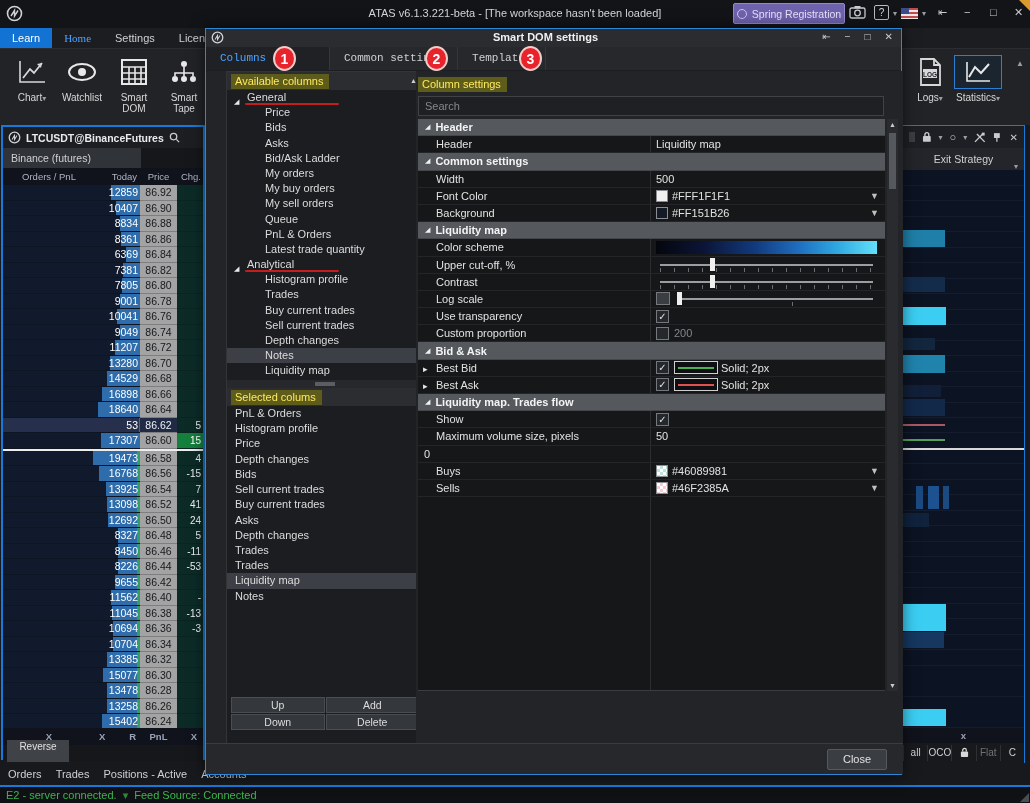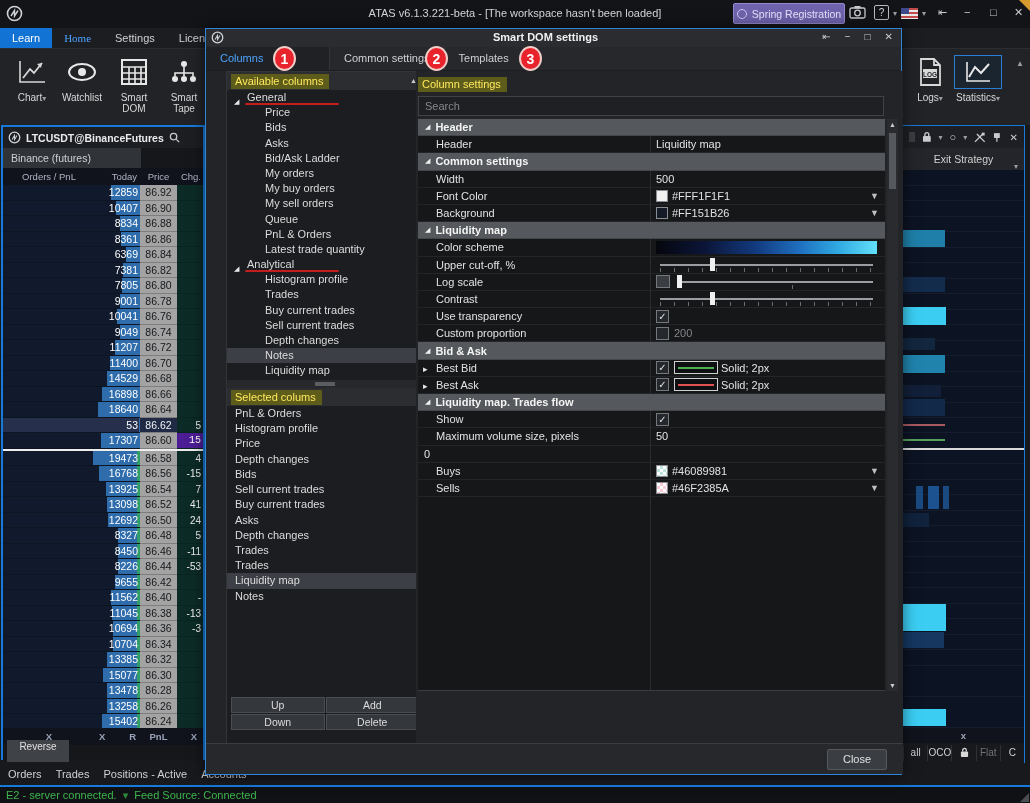--- a/index.html
+++ b/index.html
@@ -56,21 +56,21 @@
   .dc1 { width:92px; background:#111a2d; border-bottom:1px solid #0d1422; }
   .dc2 { width:45px; background:#111a2d; border-bottom:1px solid #0d1422; position:relative; }
   .dc2 .bar { position:absolute; right:0; top:0; bottom:0; background:#2e6cab; }
   .drow.bid .bar { right:3px; }
   .bidstrip { position:absolute; right:0; top:0; bottom:0; width:3px; background:#2f9e68; }
   .dc2 .num { position:absolute; right:2px; top:1px; font-size:10.5px; color:#fff; }
   .dc3 { width:37px; background:#a3a3a3; border-bottom:1px solid #7e7e7e; color:#15181c; font-size:10.5px; text-align:center; line-height:15px; }
   .dc4 { flex:1; background:#0c2b27; border-bottom:1px solid #0a241f; color:#f0f0f0; font-size:10px; text-align:right; padding-right:2px; line-height:15px; }
   .drow.sel .dc1, .drow.sel .dc2 { background:#26304d; }
   .drow.sel .dc3 { background:#202a44; color:#eef0f5; }
-  .dc4.lt { background:#4c1d95; color:#fff;font-family:Liberation Mono, monospace; }
+  .dc4.lt { background:#15803d; color:#fff; }
   .spread { height:2px; background:#ededed; }
   .dom-footer { height:17px; background:#10131c; display:flex; font-size:9.5px; font-weight:bold; color:#9aa3b8; align-items:center; }
   .dom-reverse { height:16px; display:flex; align-items:center; background:#15171b; }
   #reverse-btn { margin-left:4px; width:62px; height:26px; background:#3f4247; color:#e0e0e0; font-size:10px; text-align:center; line-height:14px; }
 
   
   #bottom-tabs { position:absolute; left:0; top:762px; width:1030px; height:23px; background:#17191d; display:flex; align-items:center; gap:14px; padding-left:8px; }
   .btab { font-size:11px; color:#cfd0d2; }
   #blue-sep { position:absolute; left:0; top:785px; width:1030px; height:2px; background:#1779d9; }
   #statusbar { position:absolute; left:0; top:787px; width:1030px; height:16px; background:#0f1114; display:flex; align-items:center; gap:6px; padding-left:6px; }
@@ -90,21 +90,21 @@
   .rp-buttons { height:20px; background:#17191d; display:flex; align-items:center; }
   .rp-btn { flex:1; text-align:center; font-size:10px; color:#d0d0d2; border-left:1px solid #2e3034; height:16px; line-height:16px; }
   .rp-btn.disabled { color:#6f7276; }
 
   
   #dialog { position:absolute; left:205px; top:28px; width:697px; height:747px; background:#2a2c30; border:1px solid #2e86d8; box-shadow:0 0 14px rgba(0,0,0,.6); }
   .dlg-title { height:18px; position:relative; }
   .dlg-title .t { position:absolute; left:0; right:16px; top:2px; text-align:center; font-size:11px; font-weight:bold; color:#f0f0f0; }
   .dlg-title .ics { position:absolute; right:8px; top:2px; display:flex; gap:14px; color:#c9cbd0; font-size:10px; }
   .dlg-logo { position:absolute; left:5px; top:2px; }
-  .dlg-tabs { height:24px; background:#26282c; position:relative; display:flex; border-bottom:1px solid #1c1e22; }
+  .dlg-tabs { height:24px; background:#26282c; position:relative; display:flex; border-bottom:1px solid #1c1e22;font-family:Liberation Mono, monospace; }
   .dtab { font-size:11px; color:#cfd0d3; line-height:23px; padding:0 14px; border-right:1px solid #34363a; }
   .dtab.active { width:124px; background:#1f2125; color:#4da3ff; border-right:1px solid #34363a; }
   .annot { position:absolute; width:23px; height:25px; background:#e8232b; border:2px solid #f0cdc9; border-radius:50%; color:#fff; font-size:14px; font-weight:bold; text-align:center; line-height:22px; z-index:30; }
   .dlg-content { position:absolute; left:0; top:42px; width:697px; height:674px; background:#222427; }
 
   
   #pane-left { position:absolute; left:8px; top:0; width:198px; height:674px; background:#1b1d20; border:1px solid #323438;margin-left:12px; }
   .pl-head { height:18px; background:#2b2d31; position:relative; display:flex; align-items:center; padding-left:4px; }
   .hl-yellow { background:#5e5c1a; color:#ffe95e; font-size:11px; padding:1px 6px 2px 4px; }
   .pl-head .up { position:absolute; right:6px; top:5px; color:#c9cbd0; font-size:7px; }
@@ -380,21 +380,21 @@
           <div class="bar" style="width: 25px;"></div>
           <span class="num">11207</span>
         </div>
         <div class="dc3">86.72</div>
         <div class="dc4"></div>
       </div>
       <div class="drow">
         <div class="dc1"></div>
         <div class="dc2">
           <div class="bar" style="width: 30px;"></div>
-          <span class="num">11400</span>
+          <span class="num">13280</span>
         </div>
         <div class="dc3">86.70</div>
         <div class="dc4"></div>
       </div>
       <div class="drow">
         <div class="dc1"></div>
         <div class="dc2">
           <div class="bar" style="width: 33px;"></div>
           <span class="num">14529</span>
         </div>
@@ -840,41 +840,41 @@
             <div class="slabel"><span>Upper cut-off, %</span></div>
             <div class="svalue">
               <div class="slider">
                 <div class="track"></div>
                 <div class="handle" style="left: 24%;"></div>
                 <div class="ticks"></div>
               </div>
             </div>
           </div>
           <div class="srow">
+            <div class="slabel"><span>Contrast</span></div>
+            <div class="svalue">
+              <div class="slider">
+                <div class="track"></div>
+                <div class="handle" style="left: 24%;"></div>
+                <div class="ticks"></div>
+              </div>
+            </div>
+          </div>
+          <div class="srow">
             <div class="slabel"><span>Log scale</span></div>
             <div class="svalue">
               <span class="minibox"></span>
               <div class="slider">
                 <div class="track"></div>
                 <div class="handle" style="left: 2%;"></div>
                 <div class="onetick" style="left: 58%;"></div>
               </div>
             </div>
           </div>
           <div class="srow">
-            <div class="slabel"><span>Contrast</span></div>
-            <div class="svalue">
-              <div class="slider">
-                <div class="track"></div>
-                <div class="handle" style="left: 24%;"></div>
-                <div class="ticks"></div>
-              </div>
-            </div>
-          </div>
-          <div class="srow">
             <div class="slabel"><span>Use transparency</span></div>
             <div class="svalue">
               <span class="cbx">✓</span>
             </div>
           </div>
           <div class="srow">
             <div class="slabel"><span>Custom proportion</span></div>
             <div class="svalue">
               <span class="cbx"></span>
               <span class="muted">200</span>

